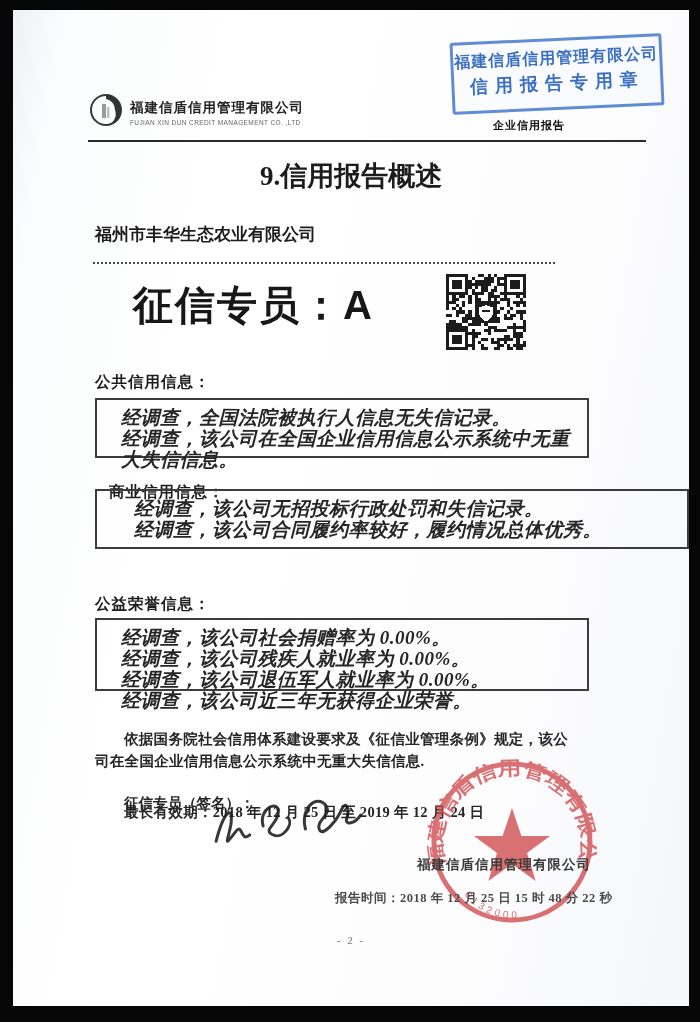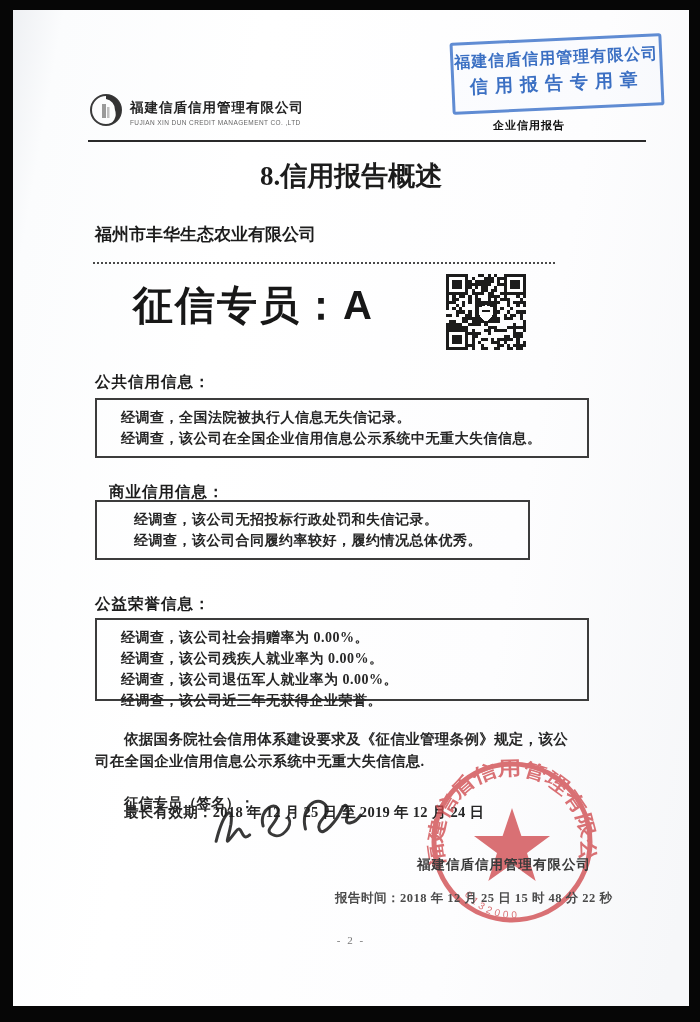--- a/index.html
+++ b/index.html
@@ -29,27 +29,27 @@
   #company-name{left:82px;top:213px;font-size:17px;font-weight:bold;color:#1c1c1c;
     font-family:"Liberation Sans","DejaVu Sans",sans-serif;}
   #dotted-rule{left:80px;top:240px;width:462px;height:12px;border-bottom:2px dotted #4a4a4a;}
   #rating{left:120px;top:268px;font-size:40px;font-weight:bold;color:#171717;letter-spacing:2px;
     font-family:"Liberation Sans","DejaVu Sans",sans-serif;}
   #qr{left:433px;top:264px;width:80px;height:76px;}
   
   .sec-label{font-size:15.5px;font-weight:bold;color:#1d1d1d;
     font-family:"Liberation Sans","DejaVu Sans",sans-serif;letter-spacing:1px;}
   .sec-box{border:2px solid #3c3c3c;box-sizing:border-box;padding:7px 10px 6px 24px;}
-  .sec-line{font-size:14px;font-weight:600;color:#262626;line-height:21px;letter-spacing:.5px;}
+  .sec-line{font-size:19px;font-weight:600;color:#262626;line-height:21px;letter-spacing:.5px;font-style:italic;}
   #sec1-label{left:82px;top:362px;}
   #sec1-box{left:82px;top:388px;width:494px;height:60px;}
   #sec2-label{left:96px;top:472px;}
-  #sec2-box{left:82px;top:490px;width:435px;height:60px;padding-left:37px;}
+  #sec2-box{left:82px;top:479px;width:594px;height:60px;padding-left:37px;}
   #sec3-label{left:82px;top:584px;}
-  #sec3-box{left:82px;top:608px;width:494px;height:83px;}
+  #sec3-box{left:82px;top:608px;width:494px;height:73px;}
   
   #statement{left:82px;top:718px;width:482px;font-size:14.5px;font-weight:600;color:#262626;
     line-height:22px;text-indent:2em;letter-spacing:.3px;}
   #validity{left:82px;top:762px;font-size:14.5px;font-weight:600;color:#262626;
     padding-left:2em;letter-spacing:.3px;margin-top:31px;}
   #sig-label{left:82px;top:784px;font-size:14.5px;font-weight:600;color:#262626;padding-left:2em;}
   #signature{left:188px;top:768px;width:180px;height:90px;}
   #red-stamp{left:407px;top:740px;width:184px;height:184px;opacity:.78;}
   #stamp-company{left:404px;top:846px;width:190px;font-size:13.5px;font-weight:bold;color:#3a3a3a;
     letter-spacing:1px;font-family:"Liberation Sans","DejaVu Sans",sans-serif;}
@@ -78,21 +78,21 @@
       </span>
       <span>
         <div class="logo-cn">福建信盾信用管理有限公司</div>
         <div class="logo-en">FUJIAN XIN DUN CREDIT MANAGEMENT CO. ,LTD</div>
       </span>
     </div>
 
     <div id="doc-type" class="abs">企业信用报告</div>
     <div id="header-rule" class="abs"></div>
 
-    <div id="page-title" class="abs">8.信用报告概述</div>
+    <div id="page-title" class="abs">9.信用报告概述</div>
 
     <div id="company-name" class="abs">福州市丰华生态农业有限公司</div>
     <div id="dotted-rule" class="abs"></div>
 
     <div id="rating" class="abs">
       <span>征信专员：</span><span>A</span>
     </div>
     <div id="qr" class="abs">
       <svg id="qr-svg" width="80" height="76" viewBox="0 0 80 76" shape-rendering="crispEdges">
           <rect x="32.00" y="0.00" width="3.20" height="3.04" fill="#1c1c1c"></rect>

